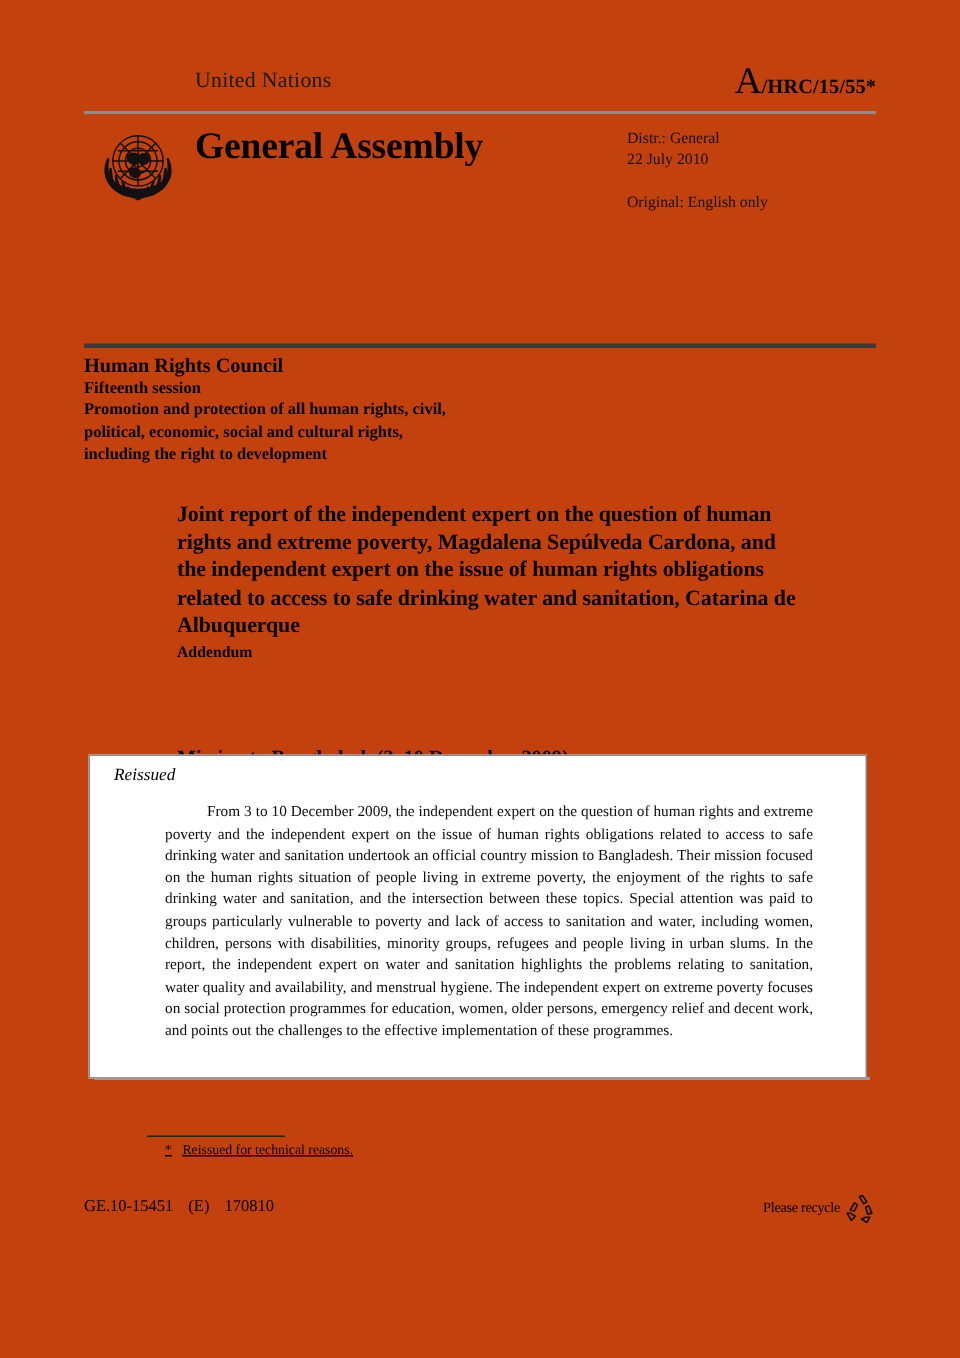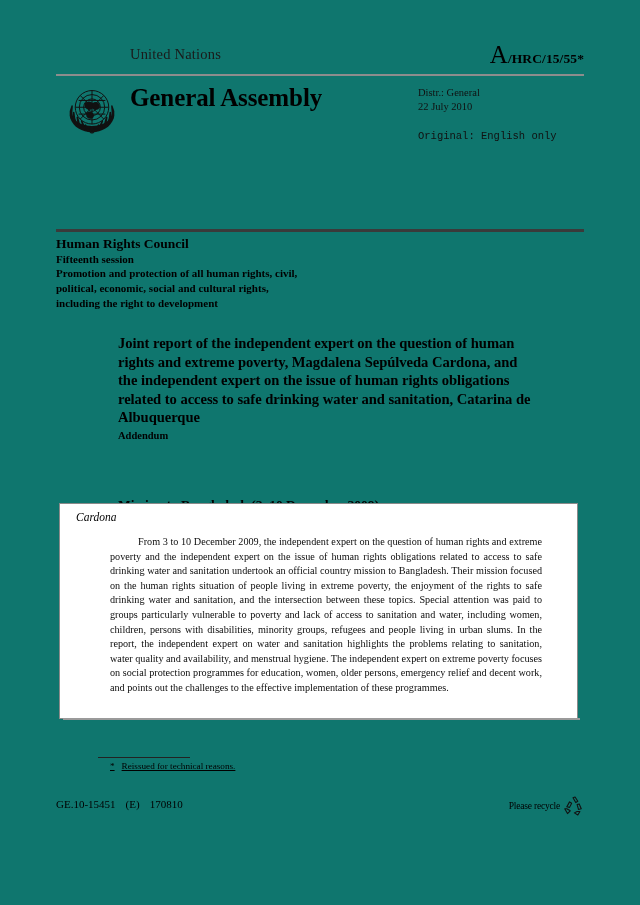--- a/index.html
+++ b/index.html
@@ -9,21 +9,21 @@
     background: #ffffff;
   }
   body {
     font-family: "Liberation Serif", "DejaVu Serif", serif;
     color: #000000;
   }
   #page {
     position: relative;
     width: 640px;
     height: 905px;
-    background: #0f766e;
+    background: #c2410c;
     overflow: hidden;
   }
 
   
   .masthead {
     position: absolute;
     left: 56px;
     top: 46px;
     width: 528px;
   }
@@ -90,21 +90,20 @@
   .distr-block {
     position: absolute;
     left: 362px;
     top: 6px;
     font-size: 10.5px;
     line-height: 14px;
     color: #111;
   }
   .distr-block .orig {
     margin-top: 15px;
-    font-family: Liberation Mono, monospace;
   }
 
   
   .section-rule {
     position: absolute;
     left: 56px;
     top: 229px;
     width: 528px;
     height: 3px;
     background: #3a3a3a;
@@ -318,21 +317,21 @@
     <div class="council-item">Promotion and protection of all human rights, civil,</div>
     <div class="council-item">political, economic, social and cultural rights,</div>
     <div class="council-item">including the right to development</div>
   </div>
 
   <div class="report-title">Joint report of the independent expert on the question of human rights and extreme poverty, Magdalena Sepúlveda Cardona, and the independent expert on the issue of human rights obligations related to access to safe drinking water and sanitation, Catarina de Albuquerque</div>
   <div class="addendum">Addendum</div>
   <div class="mission-line">Mission to Bangladesh (3–10 December 2009)</div>
 
   <div class="summary-box">
-    <div class="summary-label">Cardona</div>
+    <div class="summary-label">Reissued</div>
     <div class="summary-text">From 3 to 10 December 2009, the independent expert on the question of human rights and extreme poverty and the independent expert on the issue of human rights obligations related to access to safe drinking water and sanitation undertook an official country mission to Bangladesh. Their mission focused on the human rights situation of people living in extreme poverty, the enjoyment of the rights to safe drinking water and sanitation, and the intersection between these topics. Special attention was paid to groups particularly vulnerable to poverty and lack of access to sanitation and water, including women, children, persons with disabilities, minority groups, refugees and people living in urban slums. In the report, the independent expert on water and sanitation highlights the problems relating to sanitation, water quality and availability, and menstrual hygiene. The independent expert on extreme poverty focuses on social protection programmes for education, women, older persons, emergency relief and decent work, and points out the challenges to the effective implementation of these programmes.</div>
   </div>
 
   <div class="footnote-rule"></div>
   <div class="footnote">
     <span class="fn-mark">*</span><span>Reissued for technical reasons.</span>
   </div>
 
   <div class="ge-number">
     <span class="ge-part">GE.10-15451</span><span class="ge-part">(E)</span><span>170810</span>

